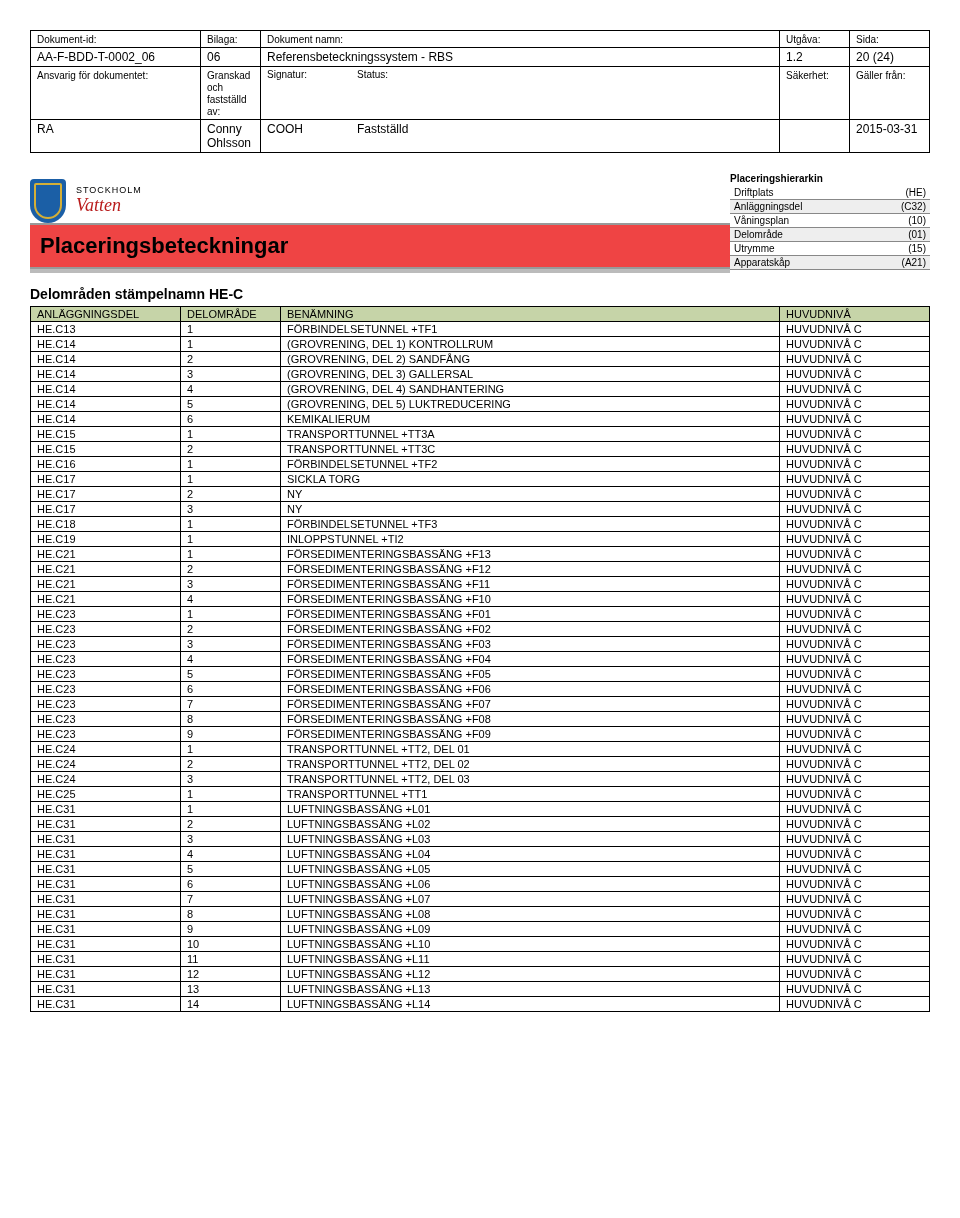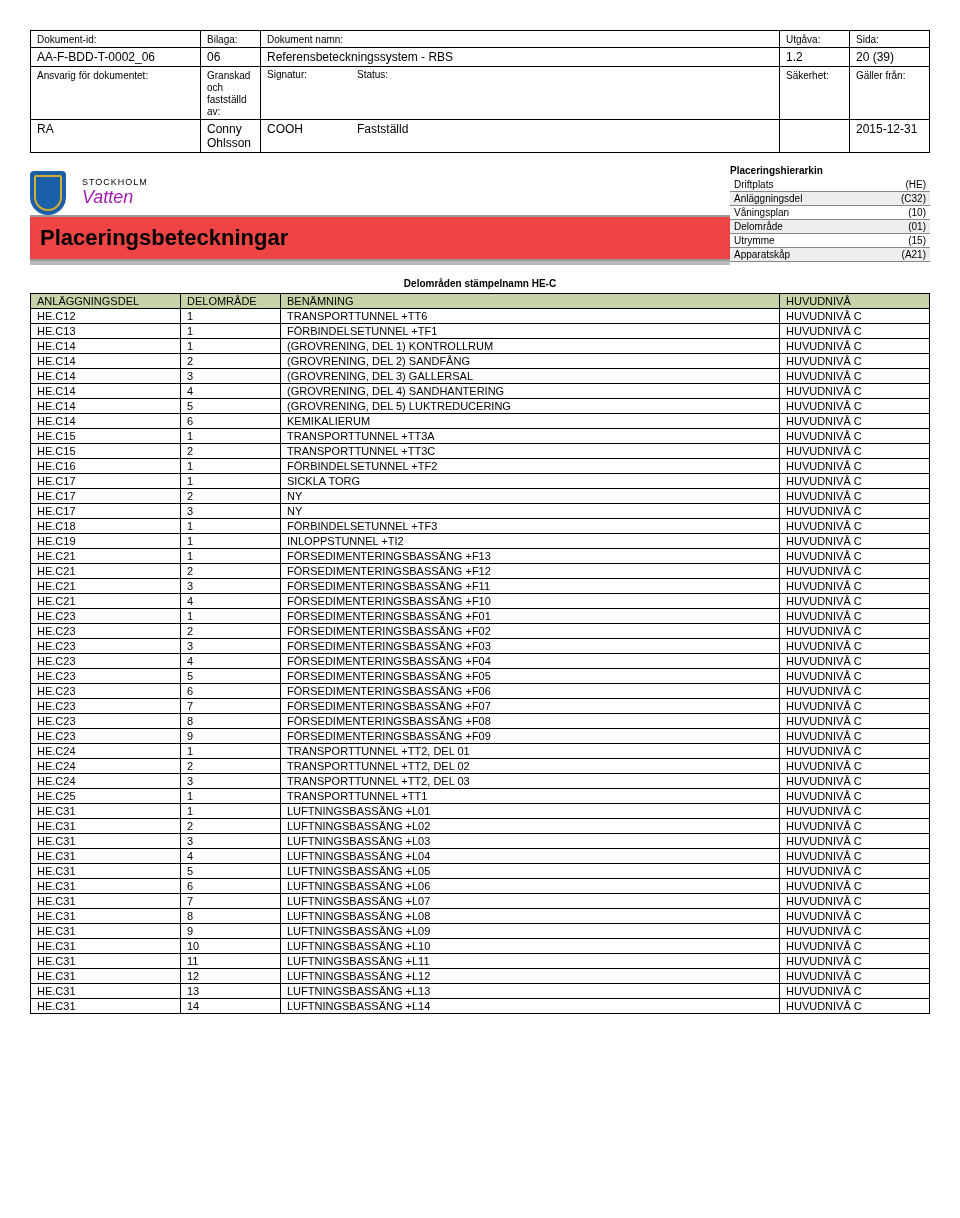--- a/index.html
+++ b/index.html
@@ -1,34 +1,34 @@
 <!DOCTYPE html>
 <html><head>
 <meta charset="utf-8">
 <style>
   * { box-sizing: border-box; margin: 0; padding: 0; }
   body { font-family: Arial, sans-serif; font-size: 11px; background: #fff; width: 960px; margin: 0 auto; color: #000; }
   .page { padding: 30px 30px 20px 30px; }
-  .doc-meta { width: 100%; border-collapse: collapse; margin-bottom: 12px; padding-left: 9px; }
+  .doc-meta { width: 100%; border-collapse: collapse; margin-bottom: 20px; padding-left: 9px; }
   .doc-meta td { border: 1px solid #000; padding: 2px 6px; vertical-align: top; font-size: 11px; }
   .doc-meta .label { font-size: 10px; }
   .doc-meta .value { font-size: 12px; }
   .title-row { display: flex; align-items: center; margin-top: 6px; }
-  .logo-box { display: flex; align-items: center; gap: 16px; width: 140px; }
+  .logo-box { display: flex; align-items: center; gap: 10px; width: 140px; }
   .shield { width: 36px; height: 44px; background: #1b5fa6; border-radius: 4px 4px 18px 18px; position: relative; }
   .shield::after { content: ""; position: absolute; inset: 4px; background: #1b5fa6; border: 2px solid #d4af37; border-radius: 2px 2px 14px 14px; }
   .logo-text { font-size: 9px; line-height: 1.1; }
   .logo-text .stk { color: #000; letter-spacing: 1px; }
-  .logo-text .vat { font-size: 18px; font-weight: normal; color: #a21caf; font-style: italic; }
+  .logo-text .vat { font-size: 18px; font-weight: normal; color: #b91c1c; font-style: italic; font-family: Liberation Serif, serif; }
   .big-title { flex: 1; font-size: 22px; font-weight: bold; background: #ef4444; border-top: 2px solid #999; border-bottom: 2px solid #999; padding: 8px 10px; box-shadow: 0 4px 0 #bbb; }
   .hierarchy { width: 200px; margin-left: auto; font-size: 10px; }
   .hierarchy .htitle { font-weight: bold; font-size: 10px; margin-bottom: 2px; }
   .hierarchy-row { display: flex; justify-content: space-between; border-bottom: 1px solid #888; padding: 1px 4px; gap: 32px; }
   .hr-even { background: #eee; }
-  .section-title { text-align: center; font-weight: bold; font-size: 10px; margin: 16px 0 4px 0; }
+  .section-title { text-align: left; font-weight: bold; font-size: 14px; margin: 16px 0 4px 0; }
   table.data { width: 100%; border-collapse: collapse; font-size: 11px; }
   table.data th, table.data td { border: 1px solid #000; padding: 1px 6px; text-align: left; }
   table.data th { background: #c6d4a8; font-weight: normal; font-size: 11px; }
   .col-a { width: 150px; }
   .col-b { width: 100px; }
   .col-d { width: 150px; }
 </style>
 </head>
 <body>
 
@@ -41,21 +41,21 @@
       <td style="width:60px"><span class="label">Bilaga:</span></td>
       <td><span class="label">Dokument namn:</span></td>
       <td style="width:70px"><span class="label">Utgåva:</span></td>
       <td style="width:80px"><span class="label">Sida:</span></td>
     </tr>
     <tr>
       <td class="value">AA-F-BDD-T-0002_06</td>
       <td class="value">06</td>
       <td class="value">Referensbeteckningssystem - RBS</td>
       <td class="value">1.2</td>
-      <td class="value">20 (39)</td>
+      <td class="value">20 (24)</td>
     </tr>
     <tr>
       <td><span class="label">Ansvarig för dokumentet:</span></td>
       <td colspan="1"><span class="label">Granskad och fastställd av:</span></td>
       <td>
         <div style="display:flex">
           <span class="label" style="width:90px">Signatur:</span>
           <span class="label">Status:</span>
         </div>
       </td>
@@ -65,21 +65,21 @@
     <tr>
       <td class="value">RA</td>
       <td class="value">Conny Ohlsson</td>
       <td class="value">
         <div style="display:flex">
           <span style="width:90px">COOH</span>
           <span>Fastställd</span>
         </div>
       </td>
       <td class="value"></td>
-      <td class="value">2015-12-31</td>
+      <td class="value">2015-03-31</td>
     </tr>
   </tbody>
     </table>
 
   <div style="display:flex;align-items:flex-start">
     <div style="flex:1">
       <div class="title-row">
         <div class="logo-box">
           <div class="shield"></div>
           <div class="logo-text">
@@ -127,26 +127,20 @@
     <thead>
       <tr>
         <th class="col-a">ANLÄGGNINGSDEL</th>
         <th class="col-b">DELOMRÅDE</th>
         <th>BENÄMNING</th>
         <th class="col-d">HUVUDNIVÅ</th>
       </tr>
     </thead>
     <tbody id="data-rows">
         <tr>
-          <td>HE.C12</td>
-          <td>1</td>
-          <td>TRANSPORTTUNNEL +TT6</td>
-          <td>HUVUDNIVÅ C</td>
-        </tr>
-        <tr>
           <td>HE.C13</td>
           <td>1</td>
           <td>FÖRBINDELSETUNNEL +TF1</td>
           <td>HUVUDNIVÅ C</td>
         </tr>
         <tr>
           <td>HE.C14</td>
           <td>1</td>
           <td>(GROVRENING, DEL 1) KONTROLLRUM</td>
           <td>HUVUDNIVÅ C</td>

